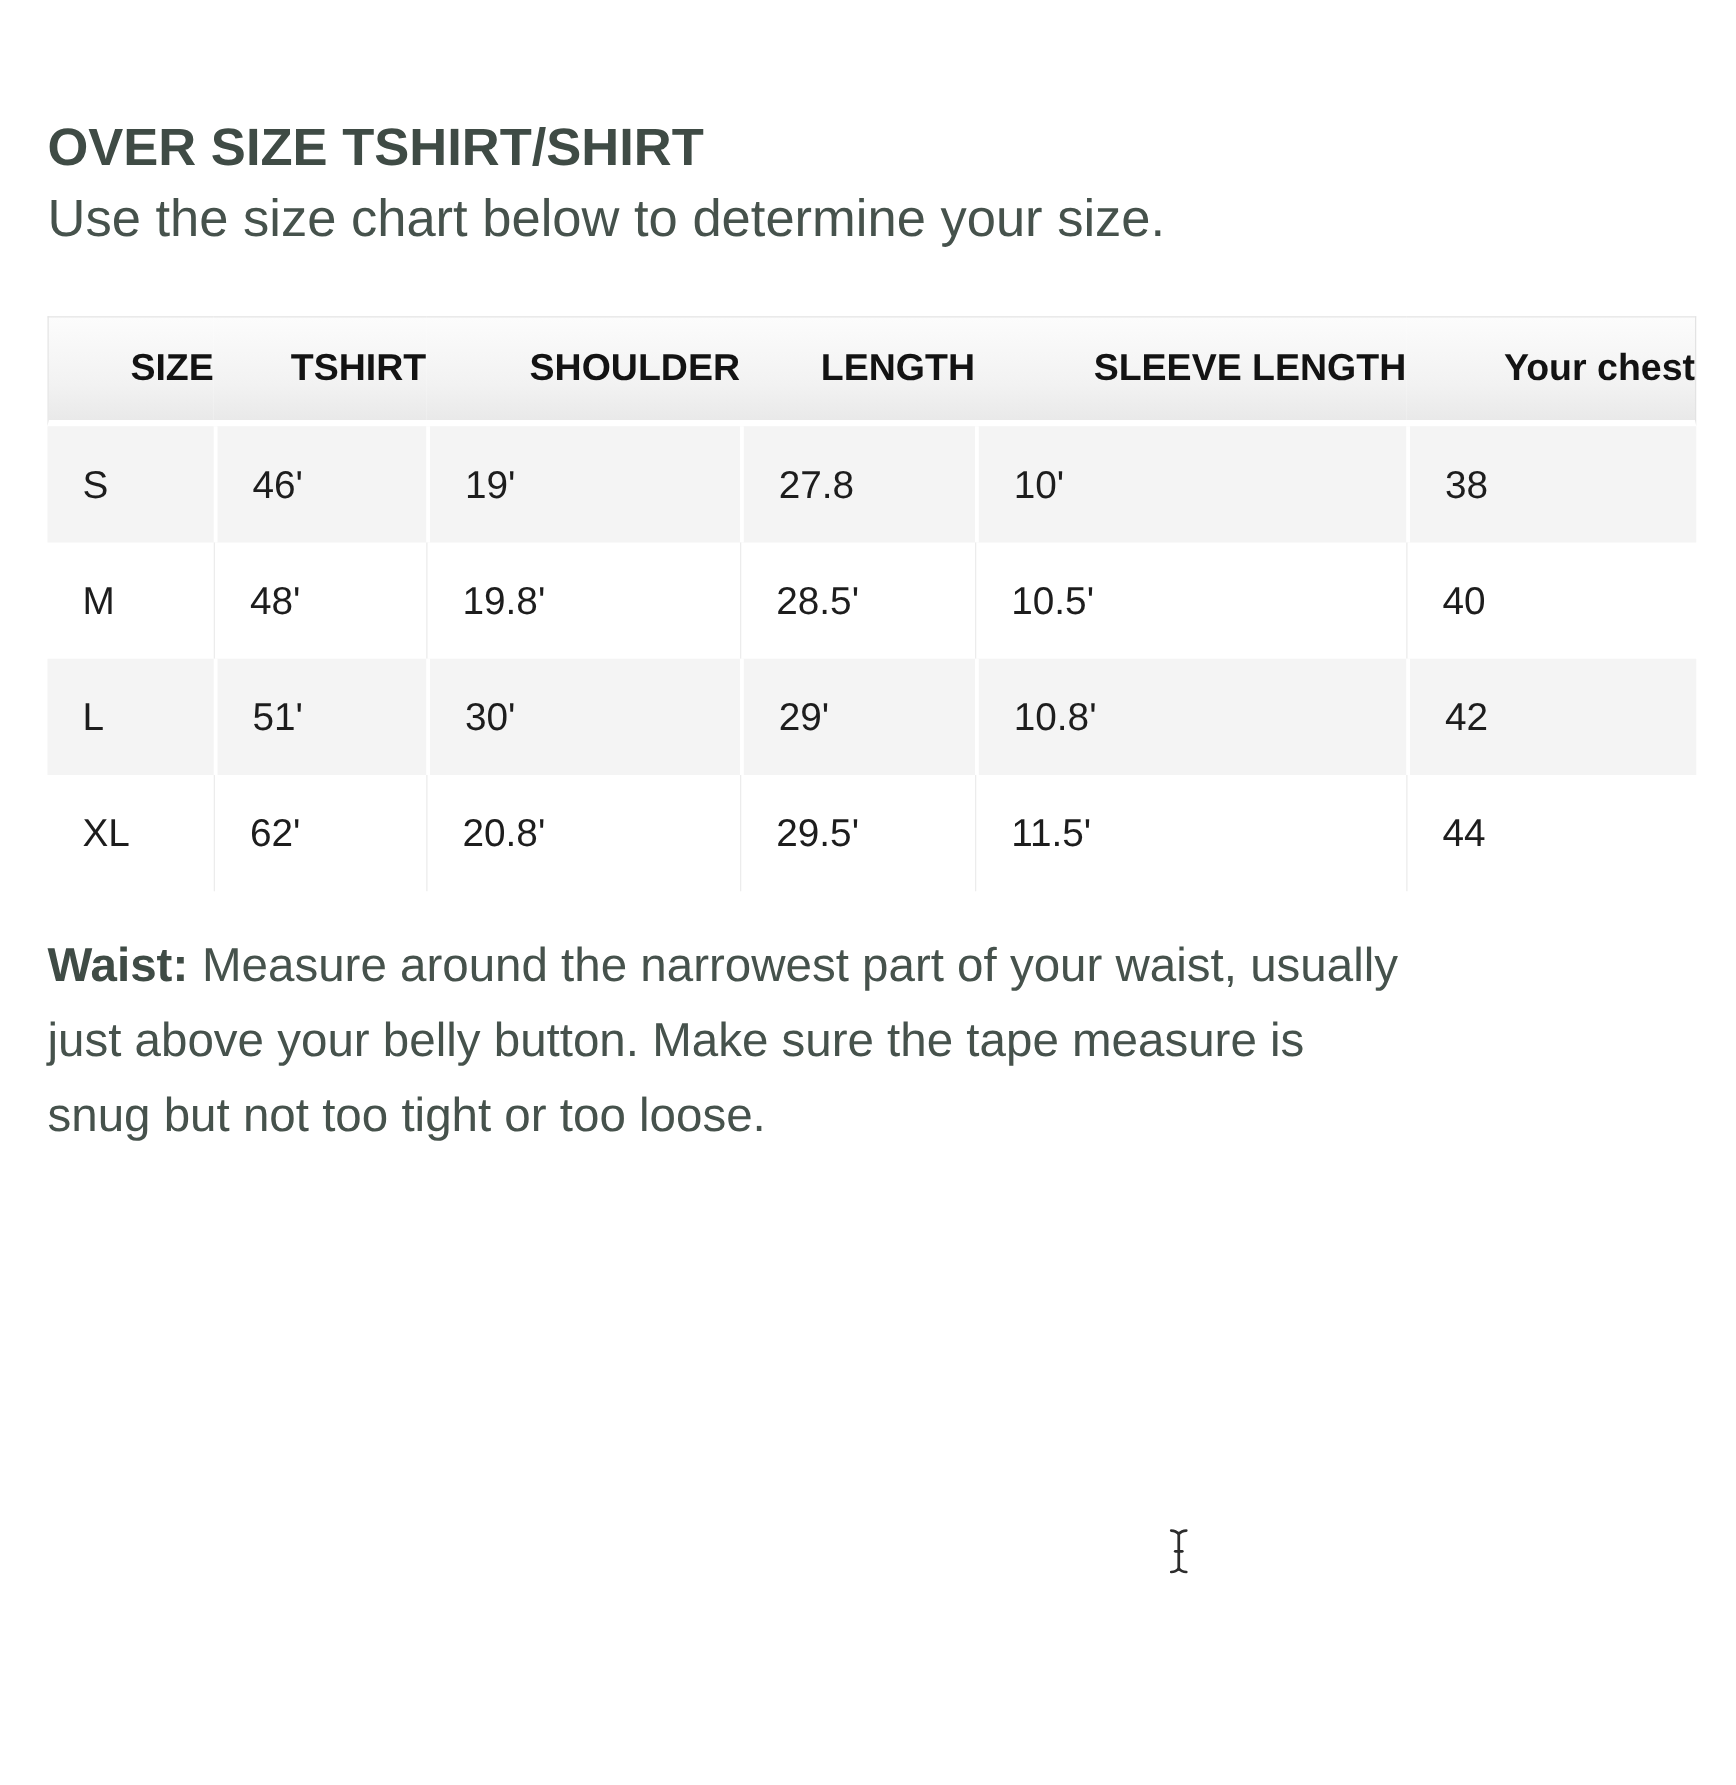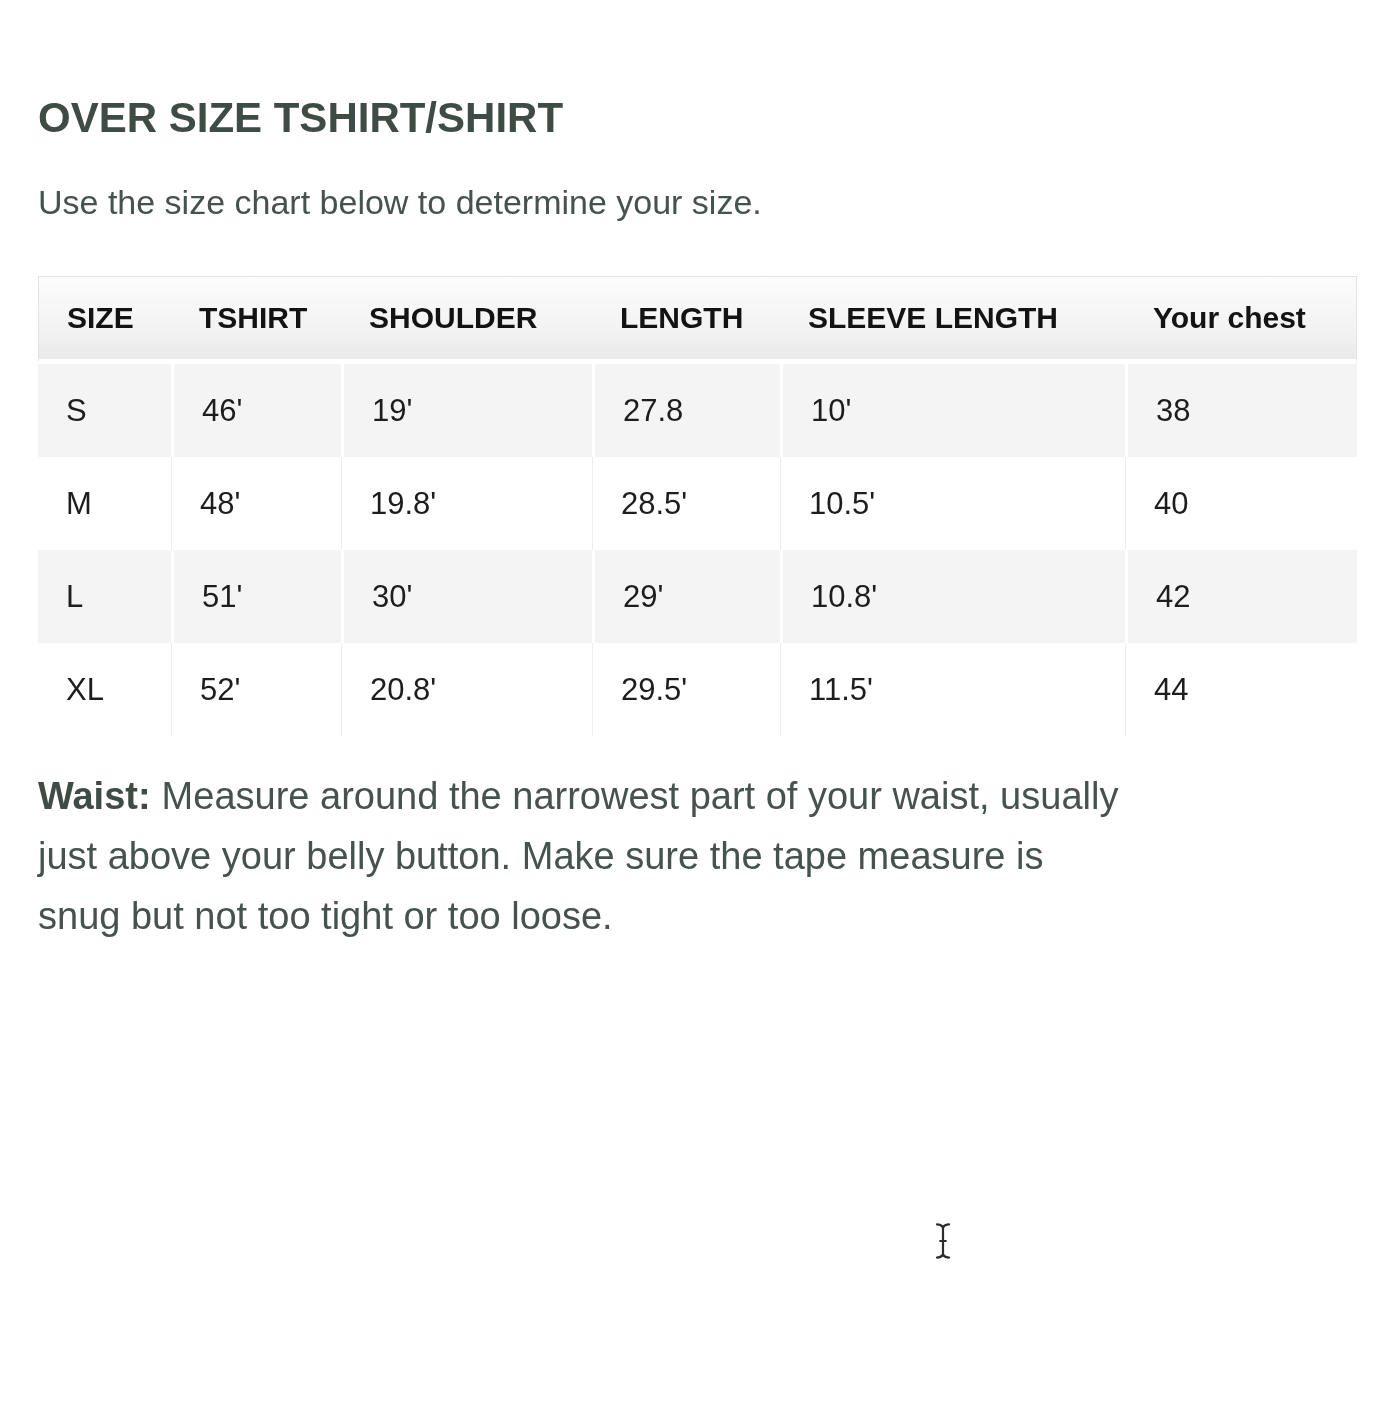--- a/index.html
+++ b/index.html
@@ -13,28 +13,28 @@
   body{
     width:1389px;height:1428px;background:#ffffff;position:relative;overflow:hidden;
     font-family:"Liberation Sans","DejaVu Sans",sans-serif;
   }
   .content{padding:0 38px;}
   .page-title{
     margin:97px 0 0;font-size:42px;font-weight:800;line-height:1;
     color:var(--heading);letter-spacing:0;
   }
   .subtitle{
-    margin:44px 0 0;font-size:34px;line-height:1.15;color:var(--body);font-weight:400;
+    margin:12px 0 0;font-size:42px;line-height:1.15;color:var(--body);font-weight:400;
   }
   table.size-table{
     margin-top:54px;border-collapse:separate;border-spacing:0;
     table-layout:fixed;width:1319px;
   }
   thead th{
-    height:88px;text-align:left;padding:0 0 0 28px;
+    height:88px;text-align:right;padding:0 0 0 28px;
     font-size:30px;font-weight:bold;color:#131313;
     background:linear-gradient(180deg,#fcfcfc 0%,#f2f2f2 65%,#e9e9e9 100%);
     border-top:1px solid #e3e3e3;border-bottom:5px solid #ffffff;
   }
   thead th:first-child{border-left:1px solid #e3e3e3;}
   thead th:last-child{border-right:1px solid #e3e3e3;margin-top:28px;}
   tbody td{
     height:93px;padding:0 0 0 28px;font-size:31px;color:var(--table-text);
     background-clip:padding-box;
   }
@@ -102,21 +102,21 @@
         <tr>
           <td>L</td>
           <td>51'</td>
           <td>30'</td>
           <td>29'</td>
           <td>10.8'</td>
           <td>42</td>
         </tr>
         <tr>
           <td>XL</td>
-          <td>52'</td>
+          <td>62'</td>
           <td>20.8'</td>
           <td>29.5'</td>
           <td>11.5'</td>
           <td>44</td>
         </tr>
       </tbody>
   </table>
 
 
 

